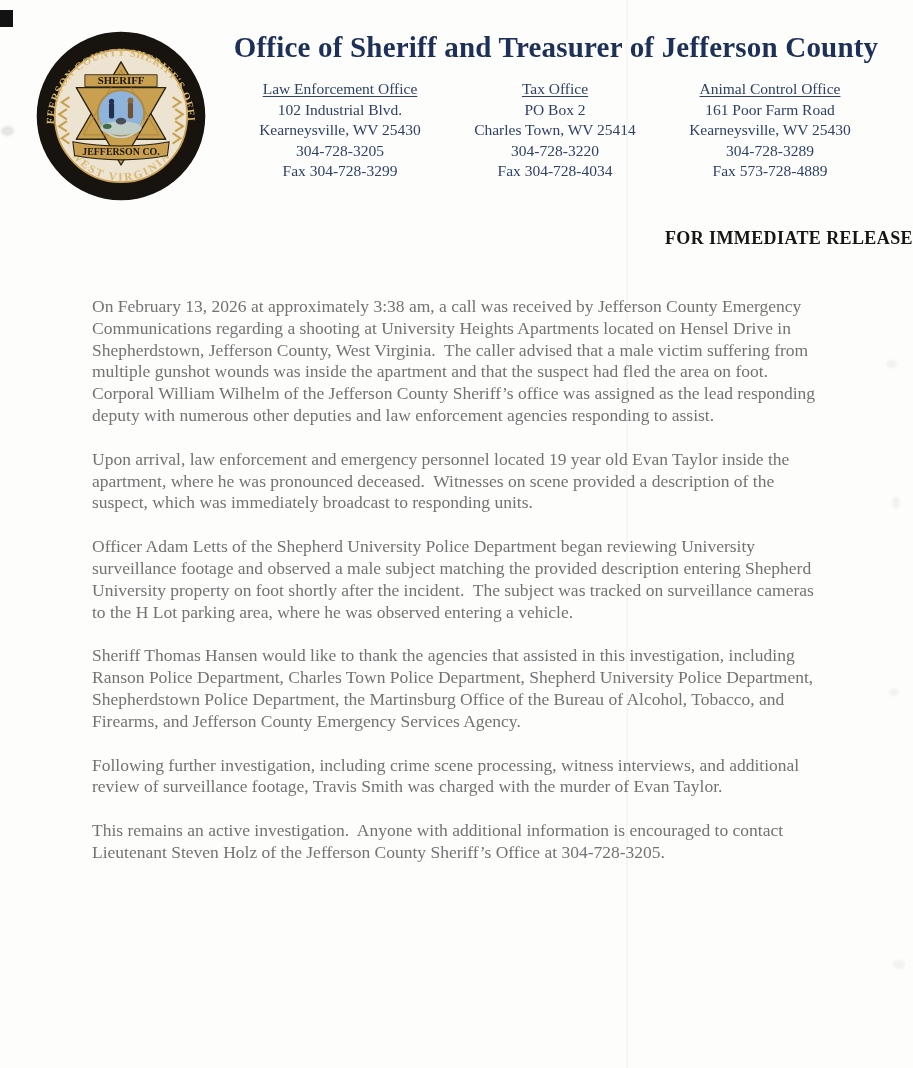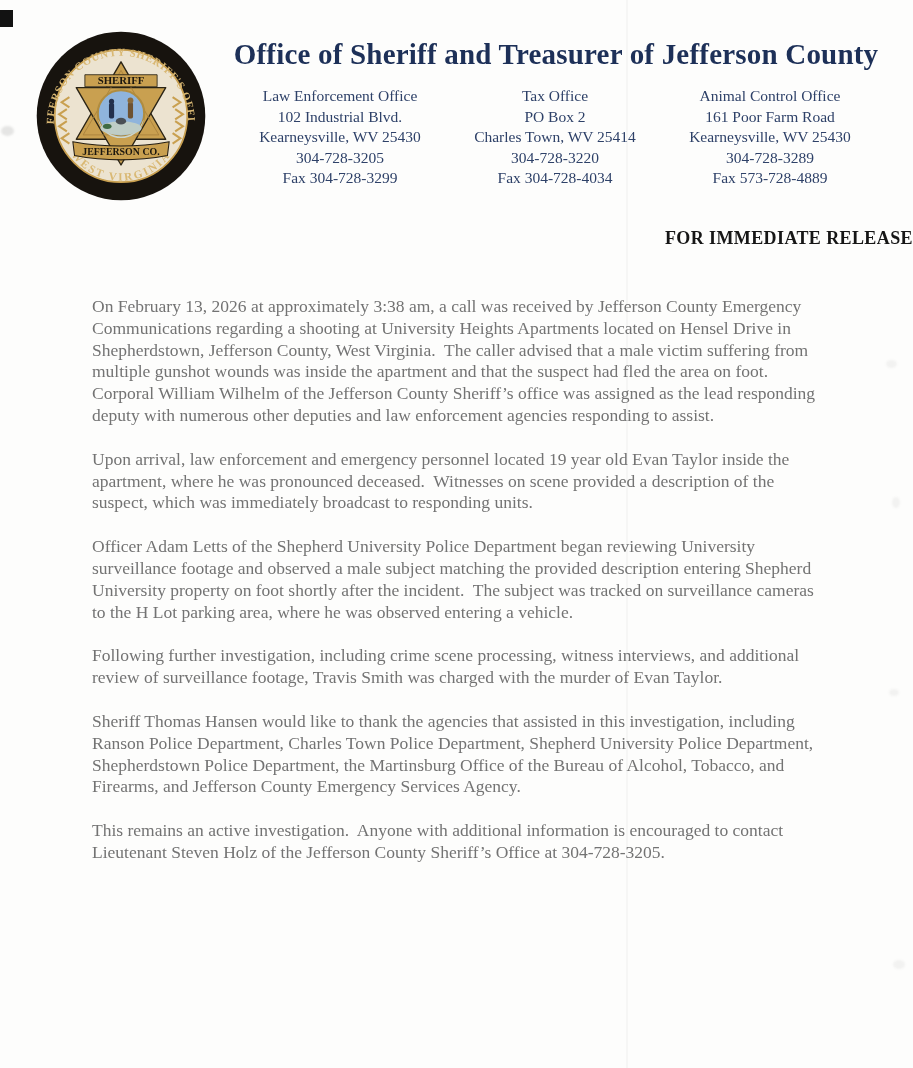--- a/index.html
+++ b/index.html
@@ -17,31 +17,31 @@
   .smudge.s1{left:886px;top:360px;width:11px;height:8px;}
   .smudge.s2{left:892px;top:497px;width:8px;height:11px;}
   .smudge.s3{left:889px;top:689px;width:10px;height:7px;}
   .smudge.s4{left:893px;top:960px;width:12px;height:9px;}
   .smudge.s5{left:1px;top:126px;width:13px;height:10px;background:rgba(60,60,60,0.12);}
 
   .header{display:flex;align-items:flex-start;padding:30px 20px 0 35px;}
   .badge-wrap{width:172px;height:172px;flex:0 0 172px;}
   .header-right{flex:1;margin-left:12px;}
   .doc-title{
-    text-align:center;margin-top:8px;
+    text-align:center;margin-top:1px;
     font-size:29px;font-weight:bold;color:#1d3058;letter-spacing:0.2px;
     line-height:32px;
   }
   .offices{
     display:flex;justify-content:space-between;
     padding:16px 28px 0 26px;
     color:#2e4168;font-size:15.5px;line-height:20.5px;text-align:center;
   }
   .office{width:190px;}
-  .office .office-name{text-underline-offset:2px;}
+  .office .office-name{text-decoration:underline;text-underline-offset:2px;}
 
   .release-heading{
     text-align:right;margin-top:26px;
     font-size:18px;font-weight:bold;color:#161616;letter-spacing:0.4px;
   }
 
   .body-text{margin:47px 93px 0 92px;font-size:17.5px;line-height:21.8px;color:#737373;}
   .body-text p{margin:0 0 22px 0;white-space:pre-wrap;}
 
   svg text{font-family:"Liberation Serif", serif;}
@@ -147,18 +147,18 @@
       </div>
     </div>
   </div>
 
   <div class="release-heading">FOR IMMEDIATE RELEASE</div>
 
   <div class="body-text">
     <p>On February 13, 2026 at approximately 3:38 am, a call was received by Jefferson County Emergency Communications regarding a shooting at University Heights Apartments located on Hensel Drive in Shepherdstown, Jefferson County, West Virginia.  The caller advised that a male victim suffering from multiple gunshot wounds was inside the apartment and that the suspect had fled the area on foot.  Corporal William Wilhelm of the Jefferson County Sheriff’s office was assigned as the lead responding deputy with numerous other deputies and law enforcement agencies responding to assist.</p>
     <p>Upon arrival, law enforcement and emergency personnel located 19 year old Evan Taylor inside the apartment, where he was pronounced deceased.  Witnesses on scene provided a description of the suspect, which was immediately broadcast to responding units.</p>
     <p>Officer Adam Letts of the Shepherd University Police Department began reviewing University surveillance footage and observed a male subject matching the provided description entering Shepherd University property on foot shortly after the incident.  The subject was tracked on surveillance cameras to the H Lot parking area, where he was observed entering a vehicle.</p>
+    <p>Sheriff Thomas Hansen would like to thank the agencies that assisted in this investigation, including Ranson Police Department, Charles Town Police Department, Shepherd University Police Department, Shepherdstown Police Department, the Martinsburg Office of the Bureau of Alcohol, Tobacco, and Firearms, and Jefferson County Emergency Services Agency.</p>
     <p>Following further investigation, including crime scene processing, witness interviews, and additional review of surveillance footage, Travis Smith was charged with the murder of Evan Taylor.</p>
-    <p>Sheriff Thomas Hansen would like to thank the agencies that assisted in this investigation, including Ranson Police Department, Charles Town Police Department, Shepherd University Police Department, Shepherdstown Police Department, the Martinsburg Office of the Bureau of Alcohol, Tobacco, and Firearms, and Jefferson County Emergency Services Agency.</p>
     <p>This remains an active investigation.  Anyone with additional information is encouraged to contact Lieutenant Steven Holz of the Jefferson County Sheriff’s Office at 304-728-3205.</p>
   </div>
 
 </div>
 
 </body></html>

